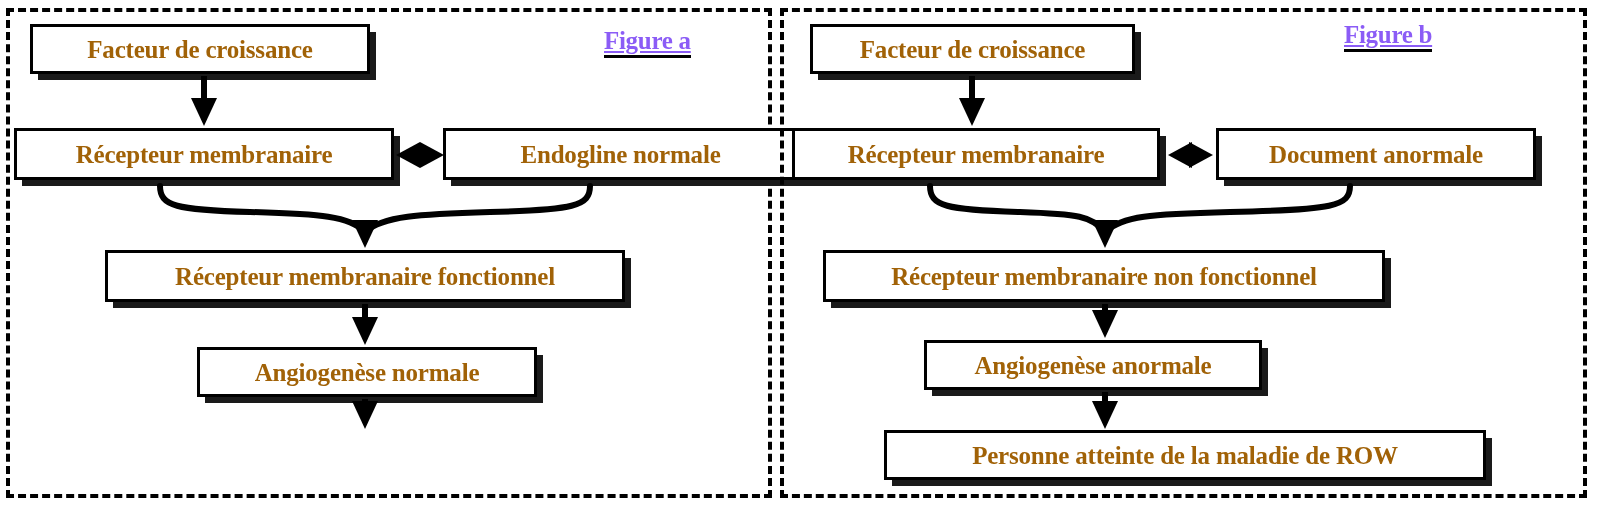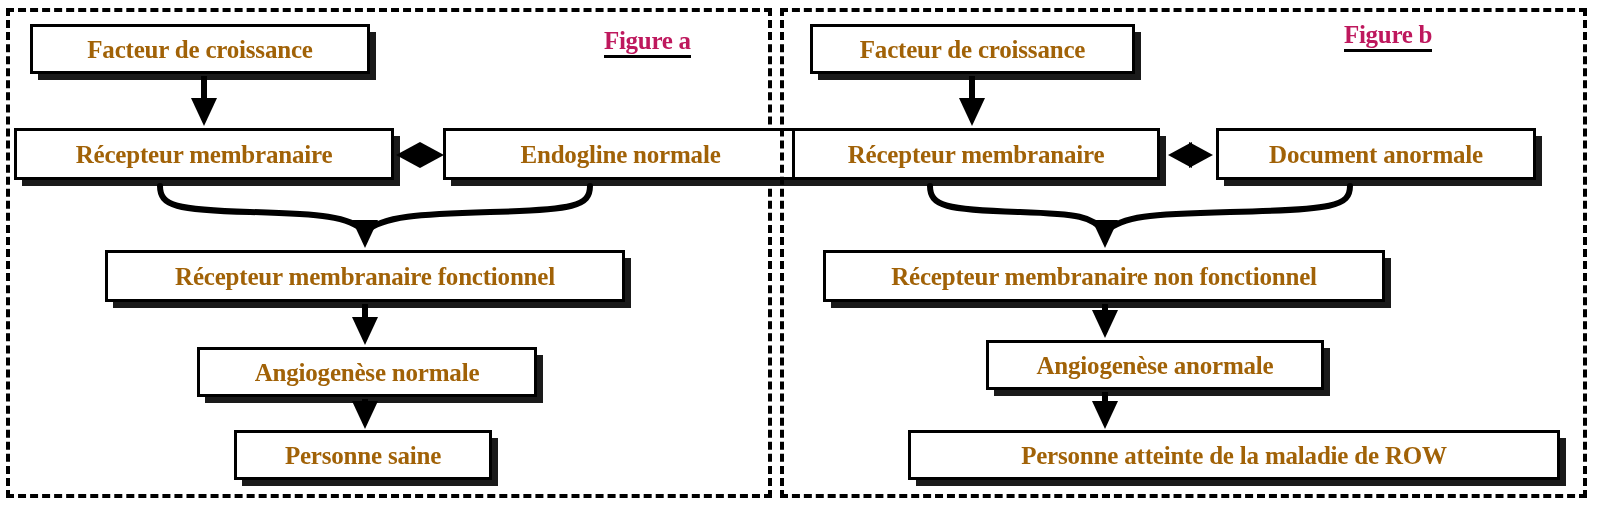--- a/index.html
+++ b/index.html
@@ -28,25 +28,26 @@
   }
   #panel-a { left: 6px;   top: 8px; width: 766px; height: 490px; }
   #panel-b { left: 780px; top: 8px; width: 807px; height: 490px; }
 
   
   .fig-label {
     position: absolute;
     font-weight: bold;
     font-size: 25px;
     letter-spacing: -0.3px;
-    color: #be185d;
+    color: #8b5cf6;
     border-bottom: 3px solid #000;
     padding-bottom: 1px;
     line-height: 1.05;
     white-space: nowrap;
+    text-decoration: underline;
   }
   #fig-a-label { left: 604px;  top: 28px; }
   #fig-b-label { left: 1344px; top: 22px; }
 
   
   .node {
     position: absolute;
     background: #ffffff;
     border: 3px solid #000000;
     box-sizing: border-box;
@@ -124,23 +125,20 @@
   </div>
 
   <div class="node" style="left:197px; top:347px; width:340px; height:50px;">
     <span class="label">Angiogenèse normale</span>
   </div>
 
   <div class="node" style="left:105px; top:250px; width:520px; height:52px;">
     <span class="label">Récepteur membranaire fonctionnel</span>
   </div>
 
-  <div class="node" style="left:234px; top:430px; width:258px; height:50px;">
-    <span class="label">Personne saine</span>
-  </div>
 
   <div class="panel" id="panel-b"></div>
 
   <div class="fig-label" id="fig-b-label">Figure b</div>
 
   <div class="node" style="left:810px; top:24px; width:325px; height:50px;">
     <span class="label">Facteur de croissance</span>
   </div>
 
   <div class="node" style="left:792px; top:128px; width:368px; height:52px;">
@@ -148,25 +146,25 @@
   </div>
 
   <div class="node" style="left:1216px; top:128px; width:320px; height:52px;">
     <span class="label">Document anormale</span>
   </div>
 
   <div class="node" style="left:823px; top:250px; width:562px; height:52px;text-align:center;">
     <span class="label">Récepteur membranaire non fonctionnel</span>
   </div>
 
-  <div class="node" style="left:986px; top:340px; width:338px; height:50px;">
+  <div class="node" style="left:924px; top:340px; width:338px; height:50px;">
     <span class="label">Angiogenèse anormale</span>
   </div>
 
-  <div class="node" style="left:884px; top:430px; width:652px; height:50px;margin-left:24px;">
+  <div class="node" style="left:884px; top:430px; width:602px; height:50px;">
     <span class="label">Personne atteinte de la maladie de ROW</span>
   </div>
 
   <svg id="connectors" viewBox="0 0 1597 519">
 
     <g>
       <line class="conn-stroke" x1="204" y1="76" x2="204" y2="106" stroke-width="6"></line>
       <polygon class="conn-fill" points="204,126 191,98 217,98"></polygon>
     </g>
 

